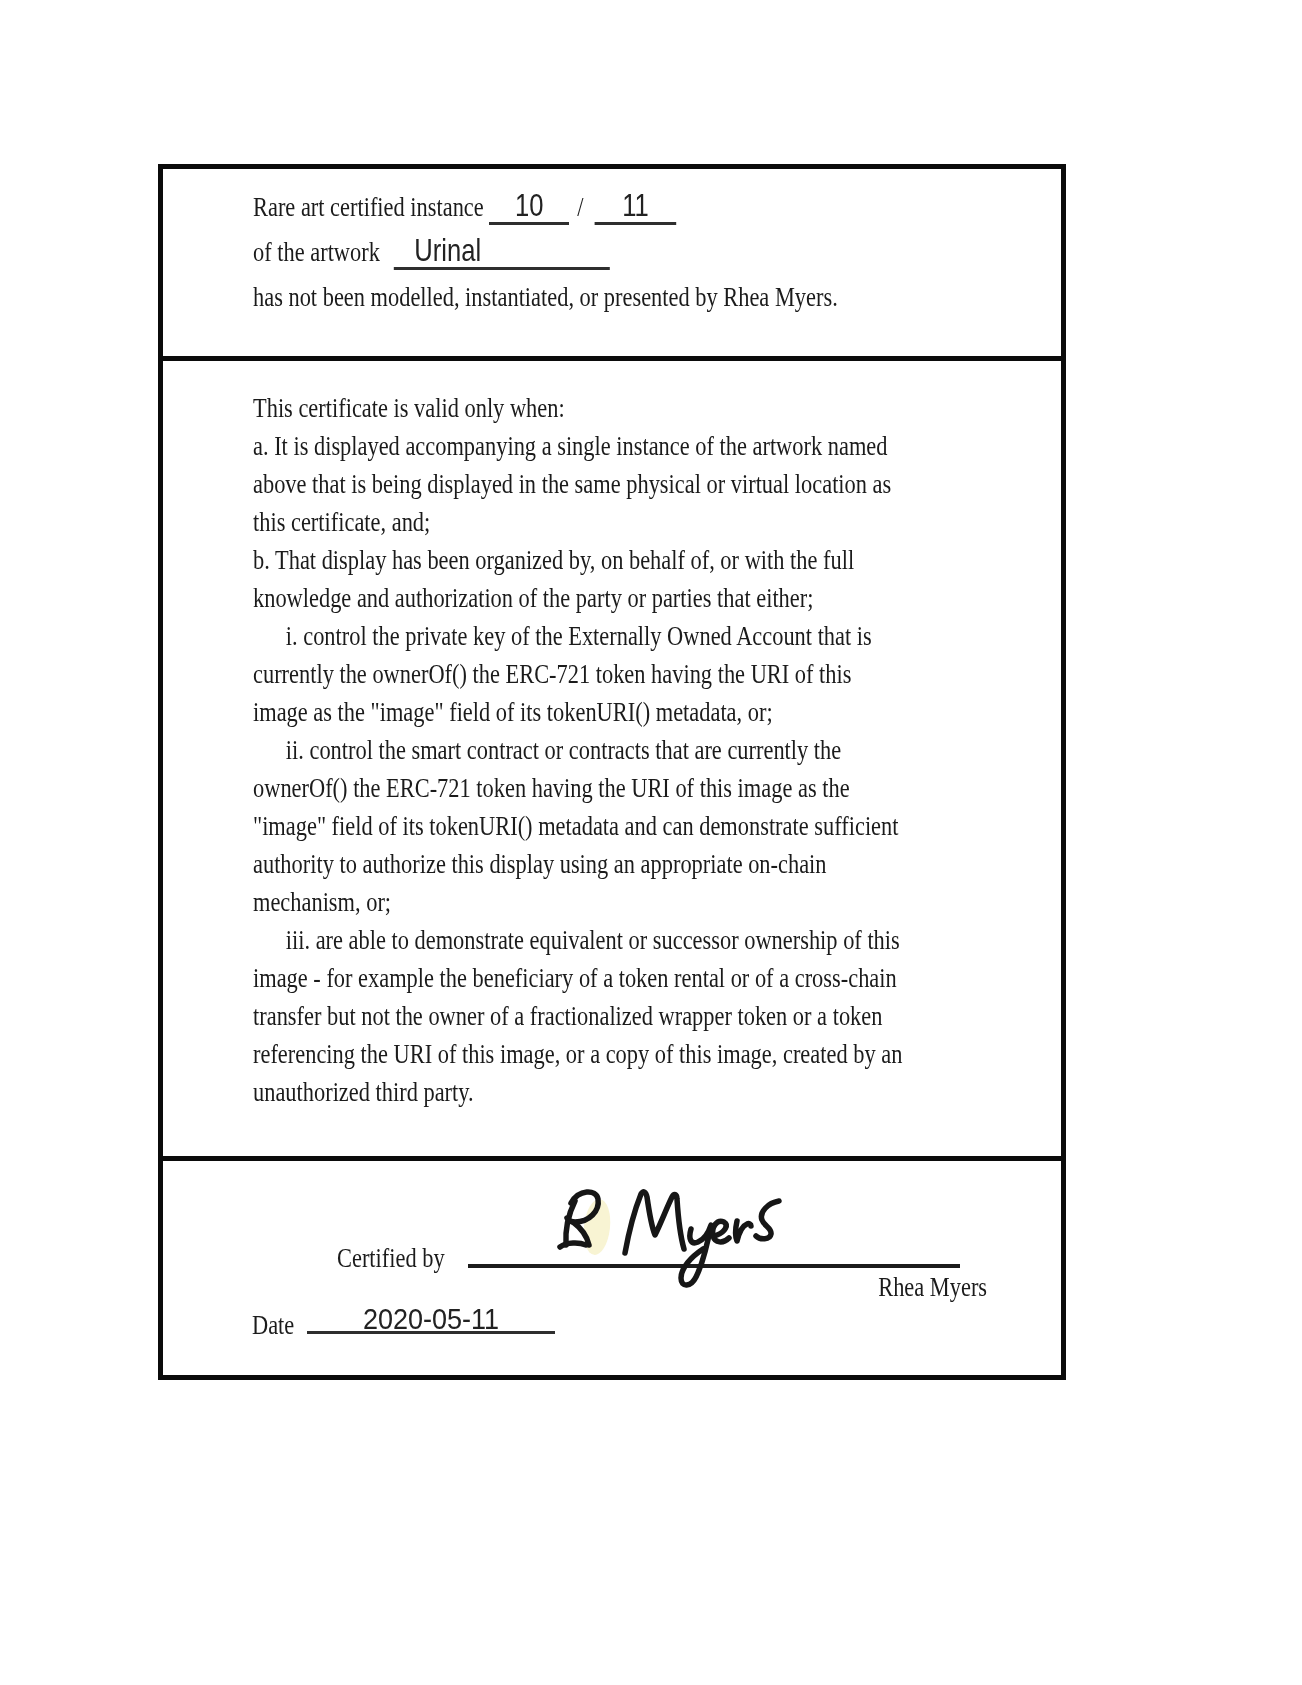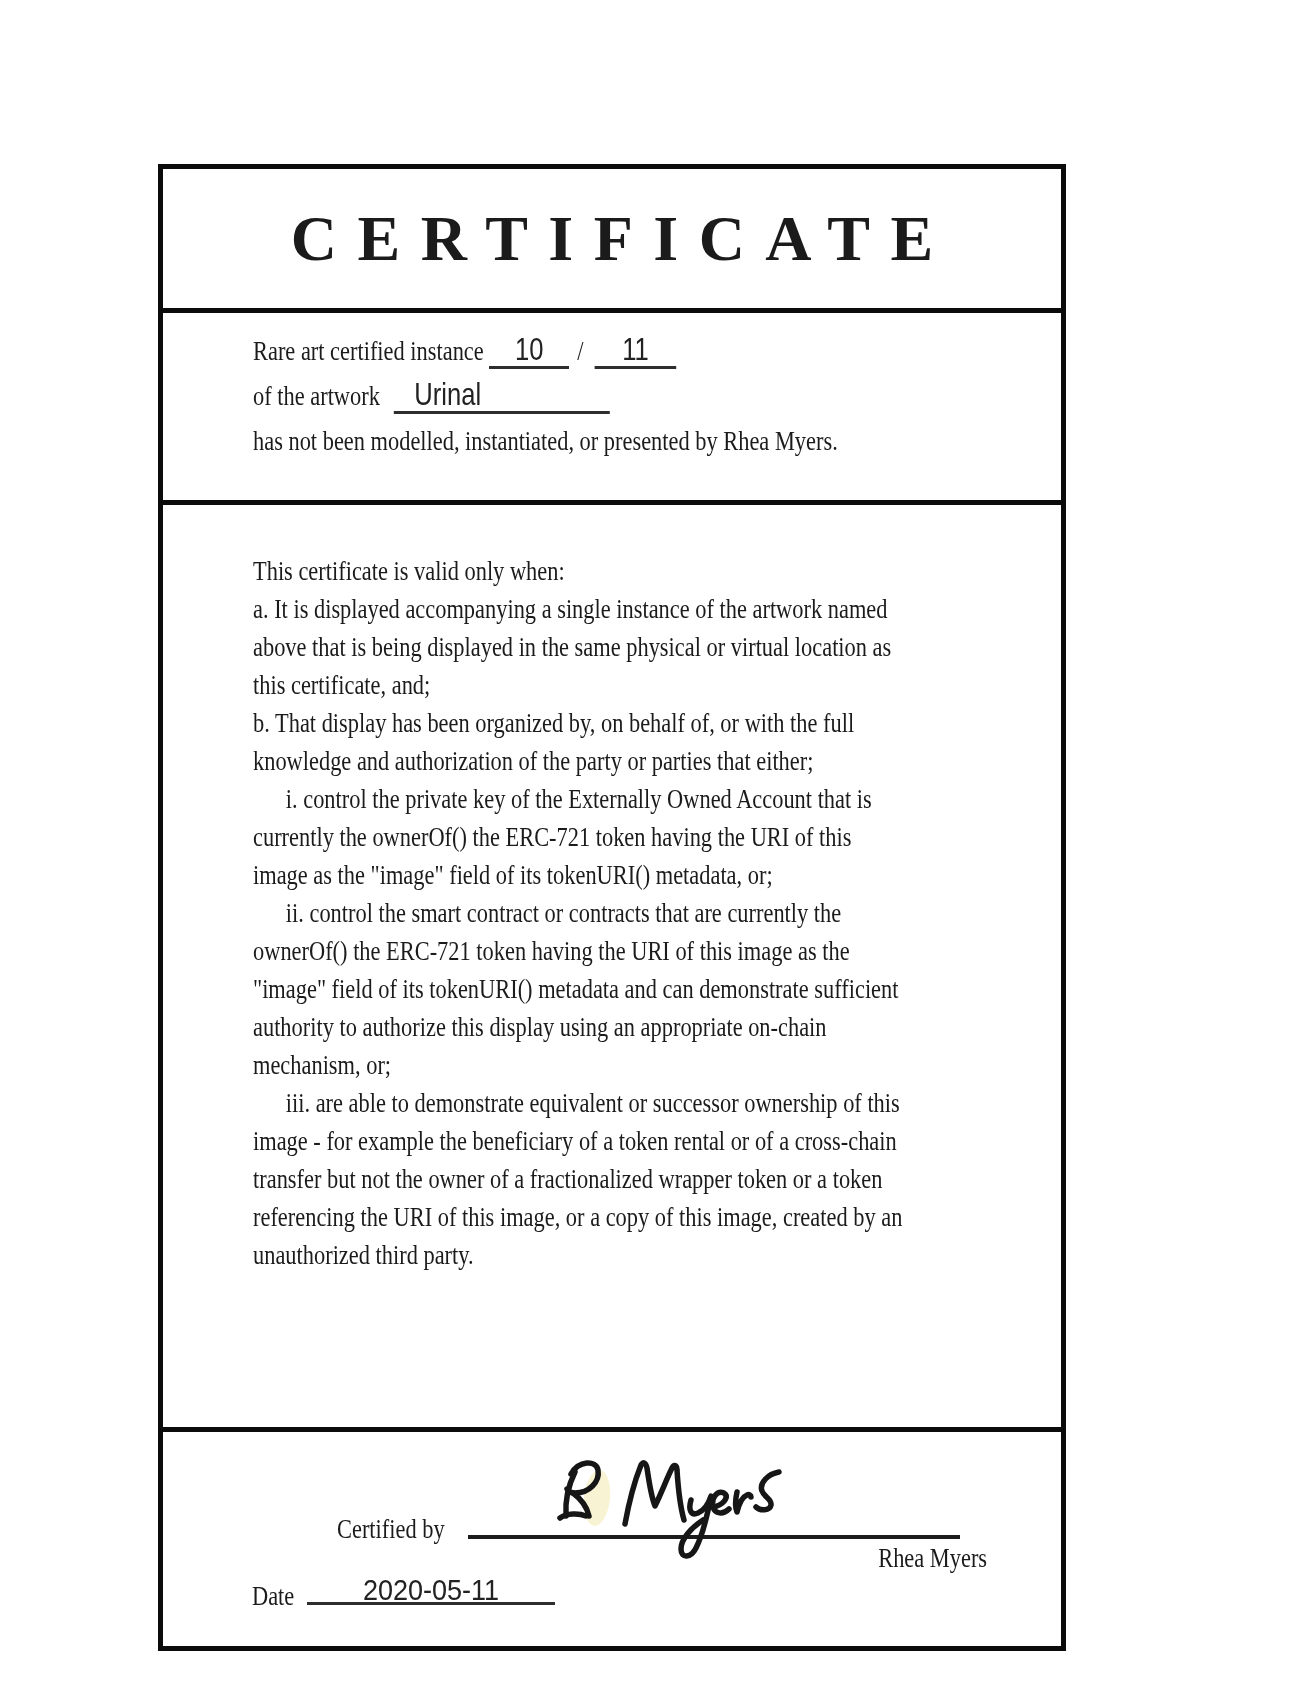--- a/index.html
+++ b/index.html
@@ -48,24 +48,24 @@
     border-bottom:3px solid #2e2e2e;
     line-height:30px;padding-bottom:2px;
     text-align:center;
     vertical-align:baseline;
   }
   .fill.instance{width:100px;}
   .fill.edition{width:102px;margin-left:8px;}
   .fill.artwork{width:244px;text-align:left;padding-left:26px;margin-left:10px;}
   .slash{display:inline-block;margin:0 6px 0 10px;font-size:28px;}
   .sec-terms{
-    height:927px;
+    height:800px;
     border-bottom:5px solid #0b0b0b;
     box-sizing:border-box;
-    padding:47px 0 0 90px;
+    padding:28px 0 0 90px;
   }
   .term-line{
     font-size:28px;line-height:38px;white-space:nowrap;
     transform:scaleX(0.8);transform-origin:left center;
   }
   .term-line.indent{padding-left:41px;}
   .sec-signature{
     position:relative;height:214px;
     box-sizing:border-box;
     border-radius:9px;
@@ -103,23 +103,20 @@
     font-size:30px;color:#222222;
     transform:scaleX(0.9);transform-origin:center;
   }
 </style>
 </head>
 <body>
 
 <div class="page">
   <div class="cert-box">
 
-    <div class="section sec-title">
-      <div class="cert-title">CERTIFICATE</div>
-    </div>
 
     <div class="section sec-statement">
       <div class="st-line">
         <span>Rare art certified instance</span>
         <span class="fill instance">10</span><span class="slash">/</span><span class="fill edition">11</span>
       </div>
       <div class="st-line">
         <span>of the artwork</span>
         <span class="fill artwork">Urinal</span>
       </div>

